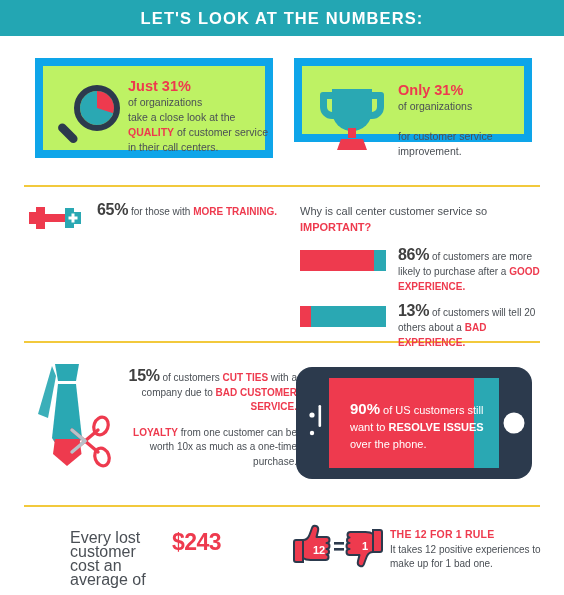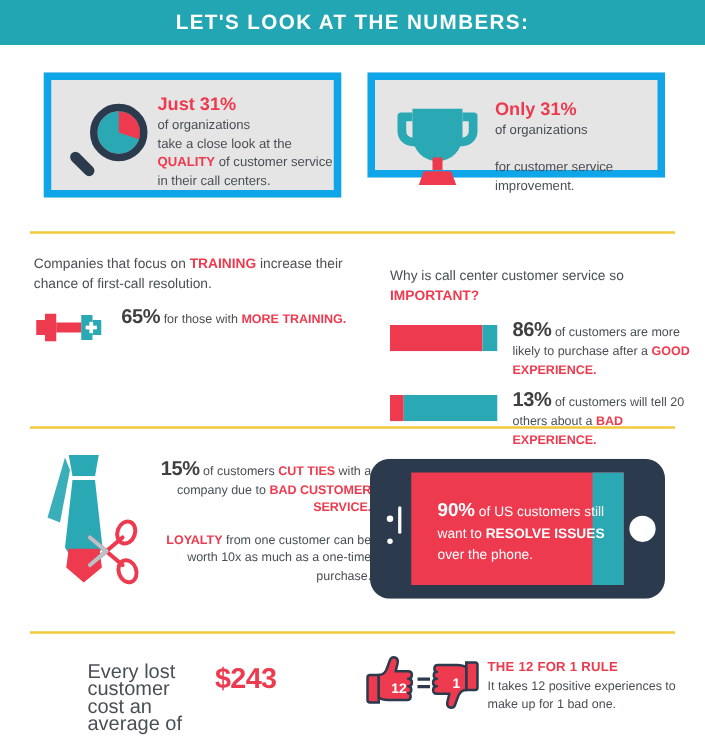--- a/index.html
+++ b/index.html
@@ -48,23 +48,23 @@
     height: 2px;
     background: #f2c93c;
   }
   .divider.d1 { top: 185px; }
   .divider.d2 { top: 341px; }
   .divider.d3 { top: 505px; }
 
   
   .card {
     position: absolute;
-    border: 6px solid #0ea5e9;
+    border: 8px solid #0ea5e9;
     box-sizing: border-box;
-    background: #e5e5e5;
+    background: #bef264;
   }
   .card-a { left: 35px;  top: 58px; width: 238px; height: 100px; }
   .card-b { left: 294px; top: 58px; width: 238px; height: 84px; }
 
   .card-text {
     position: absolute;
     font-size: 10.5px;
     line-height: 15px;
     color: #4a4f55;
   }
@@ -75,21 +75,21 @@
   .hl-red-big    { color: #ee3a4e; font-weight: bold; font-size: 14.5px; }
 
   
   .magnifier { position: absolute; left: 12px; top: 16px; width: 70px; height: 72px; }
 
   
   .trophy { position: absolute; left: 14px; top: 12px; width: 72px; height: 76px; }
 
   
   .sec2-left  { position: absolute; left: 27px;  top: 203px; width: 265px; }
-  .sec2-right { position: absolute; left: 300px; top: 213px; width: 240px; margin-left: 12px; }
+  .sec2-right { position: absolute; left: 300px; top: 203px; width: 240px; }
 
   .lead {
     font-size: 11px;
     line-height: 16px;
     color: #4a4f55;
     margin: 0 0 12px 0;
   }
 
   .stat-row {
     position: relative;
@@ -239,21 +239,20 @@
     <div class="card-text">
       <span class="hl-red-big">Only 31%</span><br>
       <span>of organizations</span><br>
       <br>
       <span>for customer service</span><br>
       <span>improvement.</span>
     </div>
   </div>
 
   <div class="sec2-left">
-    <p class="lead"><span>Companies that focus on </span><span class="hl-red">TRAINING</span><span> increase their chance of first-call resolution.</span></p>
 
     <div class="stat-row">
       <svg class="dumbbell stat-icon" viewBox="0 0 62 26">
         <rect x="2" y="7" width="7" height="12" fill="#ee3a4e"></rect>
         <rect x="9" y="2" width="9" height="22" fill="#ee3a4e"></rect>
         <rect x="18" y="9" width="20" height="8" fill="#ee3a4e"></rect>
         <rect x="38" y="3" width="9" height="20" fill="#2aa8b3"></rect>
         <rect x="47" y="7" width="7" height="12" fill="#2aa8b3"></rect>
         <rect x="41.5" y="11.5" width="9" height="3" fill="#ffffff"></rect>
         <rect x="44.5" y="8.5" width="3" height="9" fill="#ffffff"></rect>

